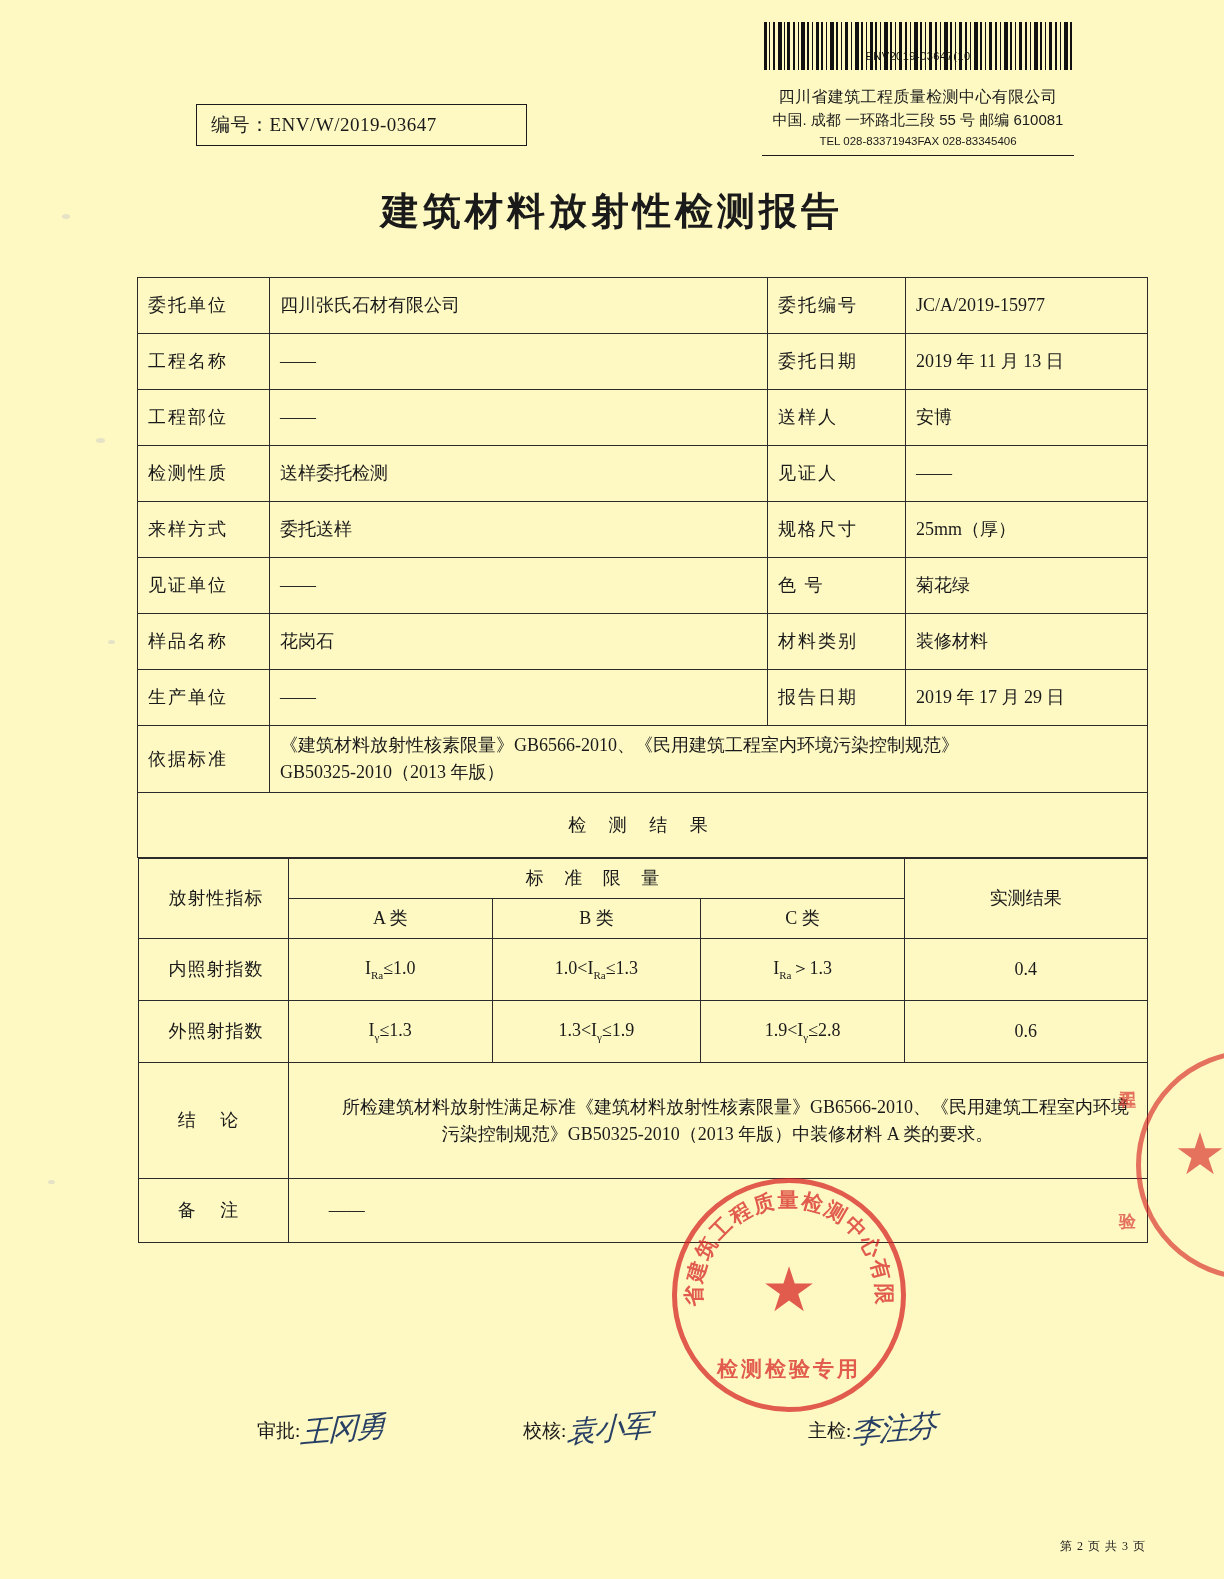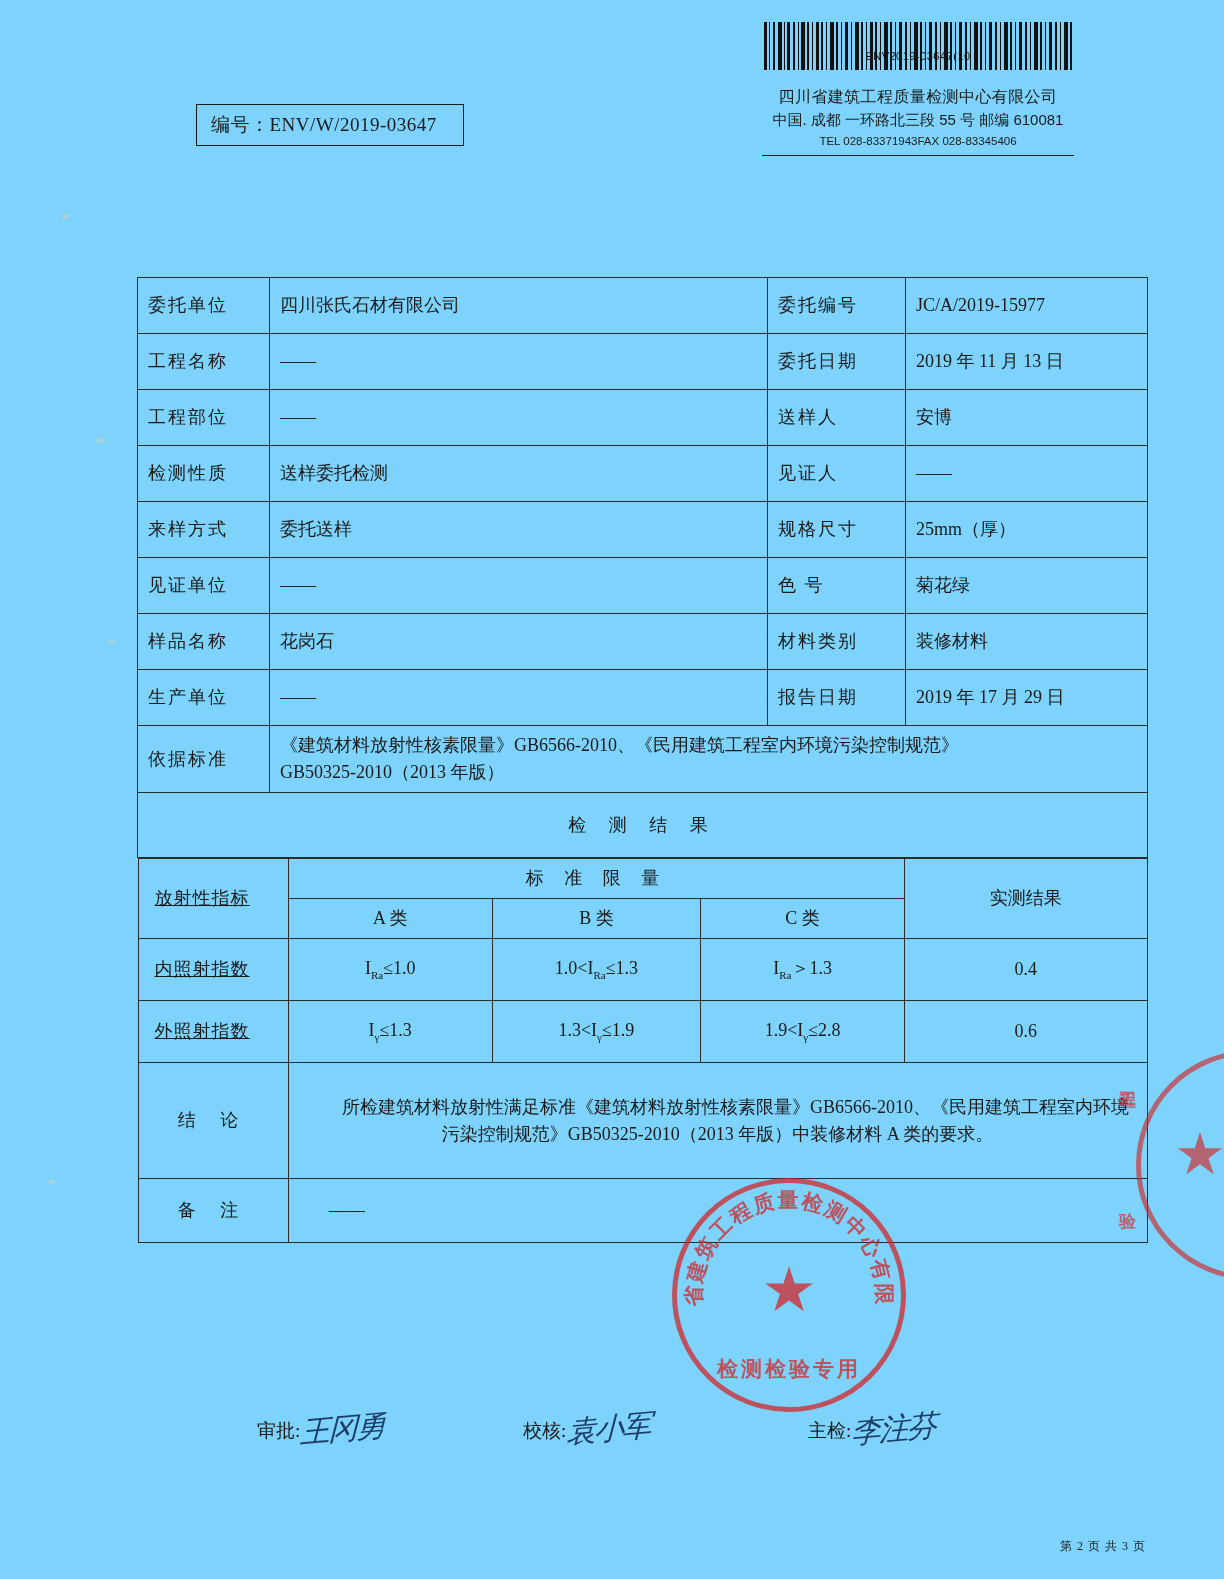--- a/index.html
+++ b/index.html
@@ -11,21 +11,21 @@
     width: 1224px;
     height: 1579px;
     position: relative;
     font-family: "Liberation Serif", "DejaVu Serif", serif;
     color: #1a1a1a;
     overflow: hidden;
   }
   .page {
     position: absolute;
     inset: 0;
-    background: #7dd3fc;
+    background: #fef9c3;
   }
 
   
   .barcode-wrap {
     position: absolute;
     left: 762px;
     top: 22px;
     width: 312px;
     height: 62px;
   }
@@ -69,21 +69,21 @@
     line-height: 1.6;
     font-family: "Liberation Sans", sans-serif;
     display: flex;
     justify-content: center;
   }
 
   .code-box {
     position: absolute;
     left: 196px;
     top: 104px;
-    width: 268px;
+    width: 331px;
     height: 42px;
     border: 1.5px solid #1a1a1a;
     display: flex;
     align-items: center;
     padding-left: 14px;
     box-sizing: border-box;
     font-size: 19px;
     letter-spacing: 0.5px;
   }
 
@@ -142,24 +142,23 @@
     table-layout: fixed;
   }
   .rtab td {
     border: 1px solid #2b2b2b;
     font-size: 18px;
     text-align: center;
     vertical-align: middle;
     padding: 6px 4px;
   }
   .rtab td.left-lbl {
-    text-align: left;
+    text-align: center;
     padding-left: 16px;
     letter-spacing: 1px;
-    text-decoration: underline;
   }
   .std-head {
     letter-spacing: 8px;
   }
   sub {
     font-size: 11px;
   }
   .conc {
     text-align: left;
     line-height: 1.62;
@@ -374,20 +373,21 @@
     <div class="org-name">四川省建筑工程质量检测中心有限公司</div>
     <div class="org-addr">中国. 成都  一环路北三段 55 号 邮编 610081</div>
     <div class="org-tel">
       <span>TEL  028-83371943</span>
       <span>FAX  028-83345406</span>
     </div>
   </div>
 
   <div class="code-box">编号：ENV/W/2019-03647</div>
 
+  <div class="doc-title">建筑材料放射性检测报告</div>
 
   <table class="main">
     <colgroup>
       <col style="width:132px">
       <col style="width:498px">
       <col style="width:138px">
       <col style="width:242px">
     </colgroup>
     <tbody>
       <tr class="r-h">

